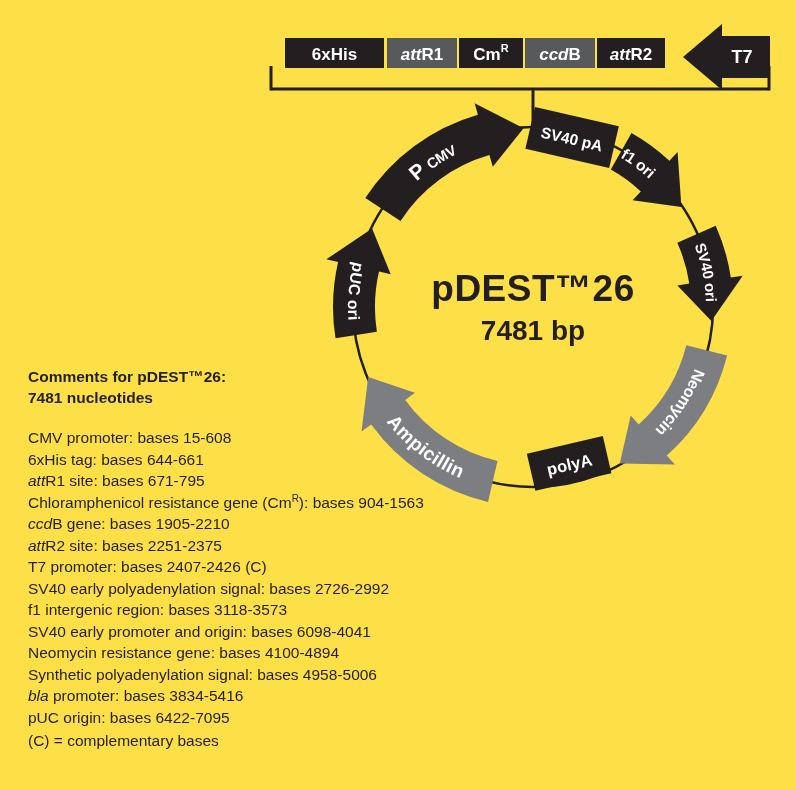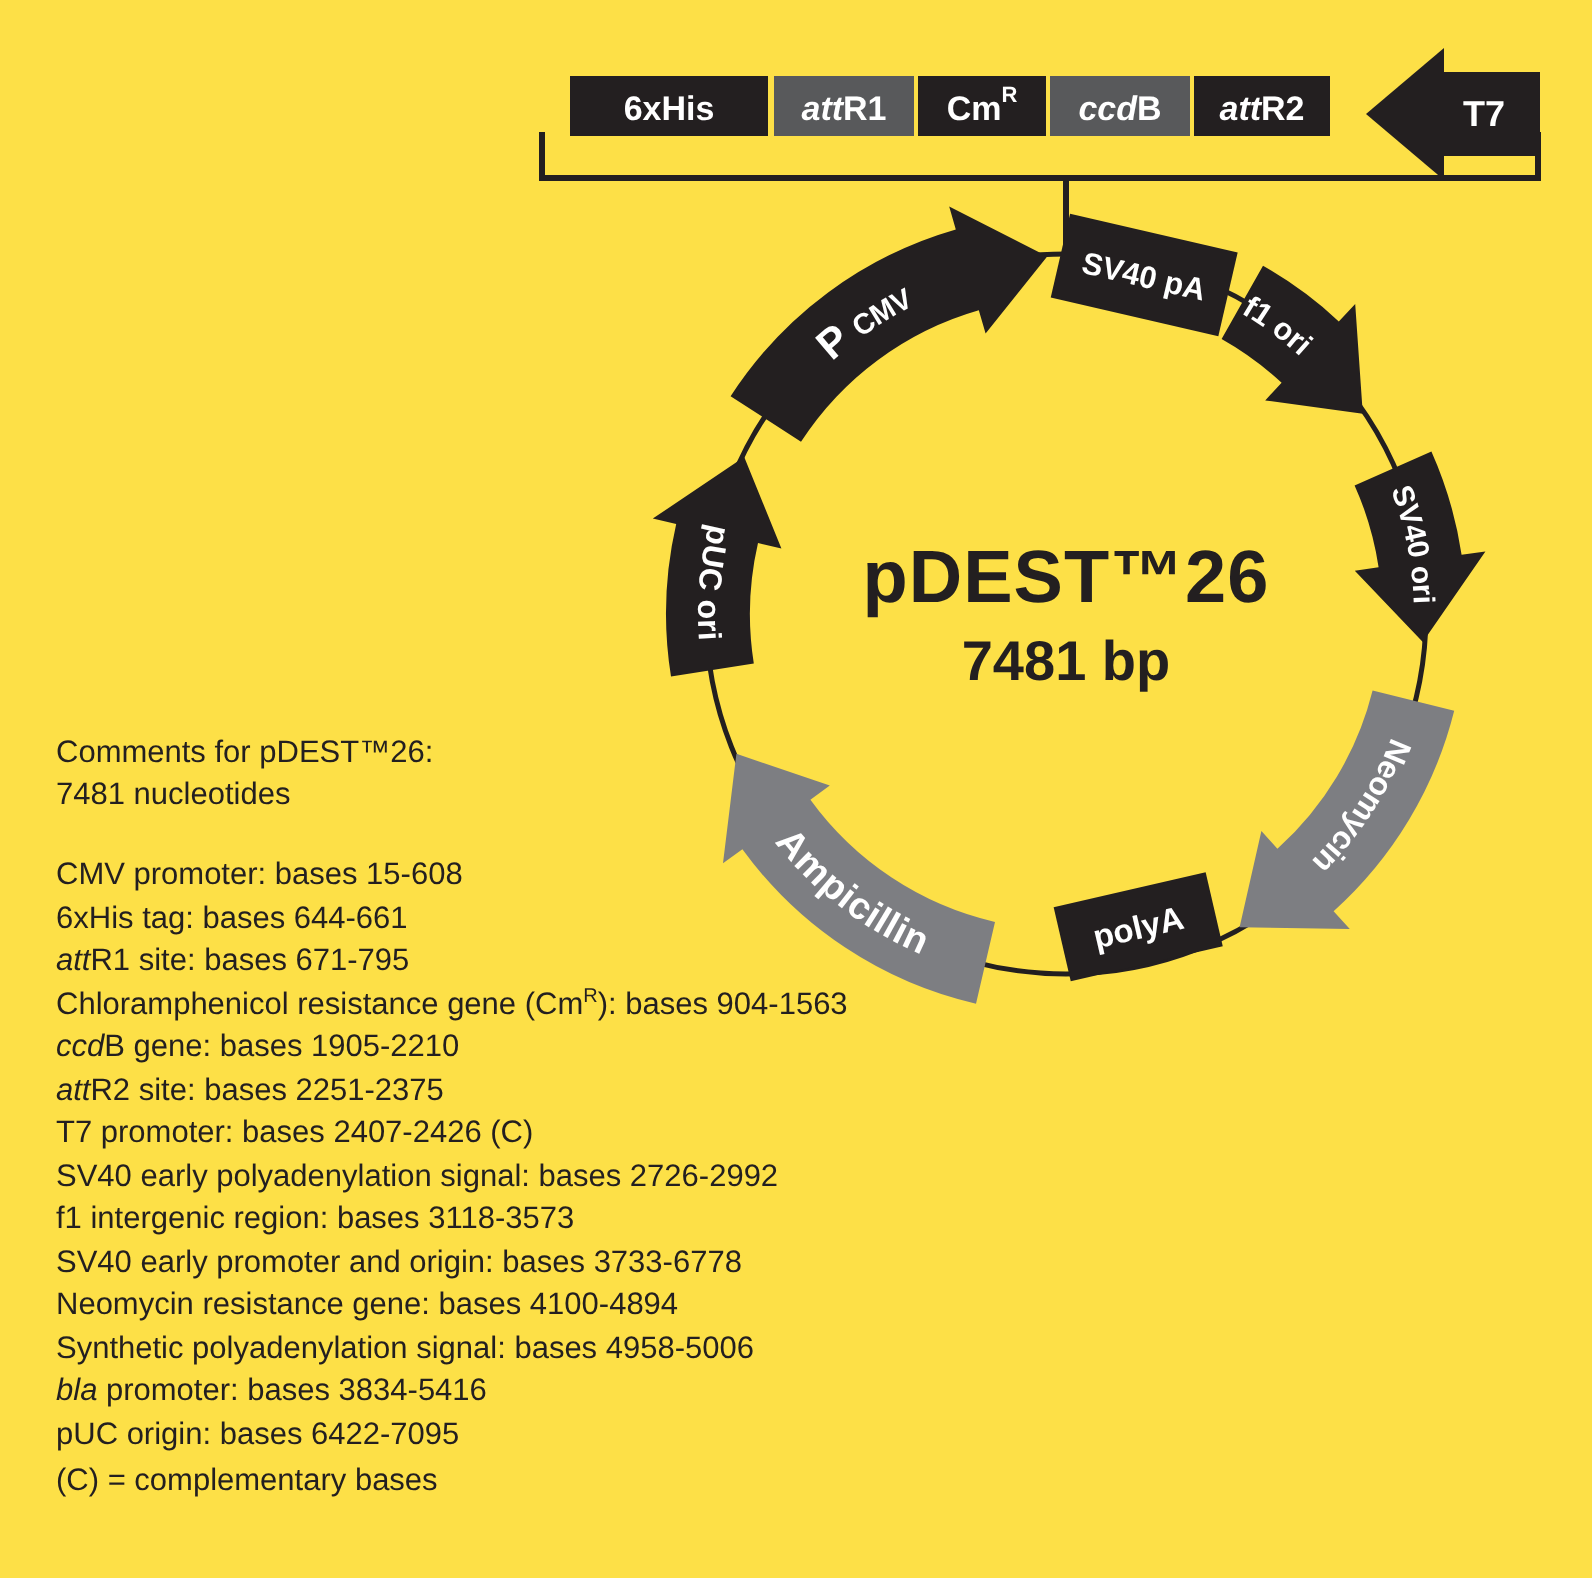--- a/index.html
+++ b/index.html
@@ -4,21 +4,21 @@
 <style>
   html,body{margin:0;padding:0;background:#ffffff;}
   #canvas{position:relative;width:796px;height:789px;background:#fde047;overflow:hidden;
           font-family:"Liberation Sans","DejaVu Sans",sans-serif;}
   #plasmid-svg{position:absolute;left:0;top:0;}
   #plasmid-svg text{font-family:"Liberation Sans","DejaVu Sans",sans-serif;}
   .svg-title{font-size:37px;font-weight:bold;letter-spacing:0.5px;}
   .svg-size{font-size:28px;font-weight:bold;}
   #comments{position:absolute;left:28px;top:366px;width:480px;color:#231f20;
             font-size:15.5px;line-height:21px;}
-  #comments .hd{font-weight:normal;}
+  #comments .hd{font-weight:bold;}
   #comments-lines{margin-top:19px;line-height:21.5px;}
   #comments-lines .cline{white-space:nowrap;}
   #comments sup{font-size:10px;line-height:0;}
   #footnote{margin-top:2px;line-height:21.5px;}
 </style>
 </head>
 <body>
 
 <div id="canvas">
 
@@ -81,21 +81,21 @@
     <div id="comments-lines">
         <div class="cline"><span>CMV promoter: bases 15-608</span></div>
         <div class="cline"><span>6xHis tag: bases 644-661</span></div>
         <div class="cline"><i>att</i><span>R1 site: bases 671-795</span></div>
         <div class="cline"><span>Chloramphenicol resistance gene (Cm</span><sup>R</sup><span>): bases 904-1563</span></div>
         <div class="cline"><i>ccd</i><span>B gene: bases 1905-2210</span></div>
         <div class="cline"><i>att</i><span>R2 site: bases 2251-2375</span></div>
         <div class="cline"><span>T7 promoter: bases 2407-2426 (C)</span></div>
         <div class="cline"><span>SV40 early polyadenylation signal: bases 2726-2992</span></div>
         <div class="cline"><span>f1 intergenic region: bases 3118-3573</span></div>
-        <div class="cline"><span>SV40 early promoter and origin: bases 3733-6778</span></div>
+        <div class="cline"><span>SV40 early promoter and origin: bases 6098-4041</span></div>
         <div class="cline"><span>Neomycin resistance gene: bases 4100-4894</span></div>
         <div class="cline"><span>Synthetic polyadenylation signal: bases 4958-5006</span></div>
         <div class="cline"><i>bla</i><span> promoter: bases 3834-5416</span></div>
         <div class="cline"><span>pUC origin: bases 6422-7095</span></div>
       </div>
     <div id="footnote">(C) = complementary bases</div>
   </div>
 
 </div>
 

